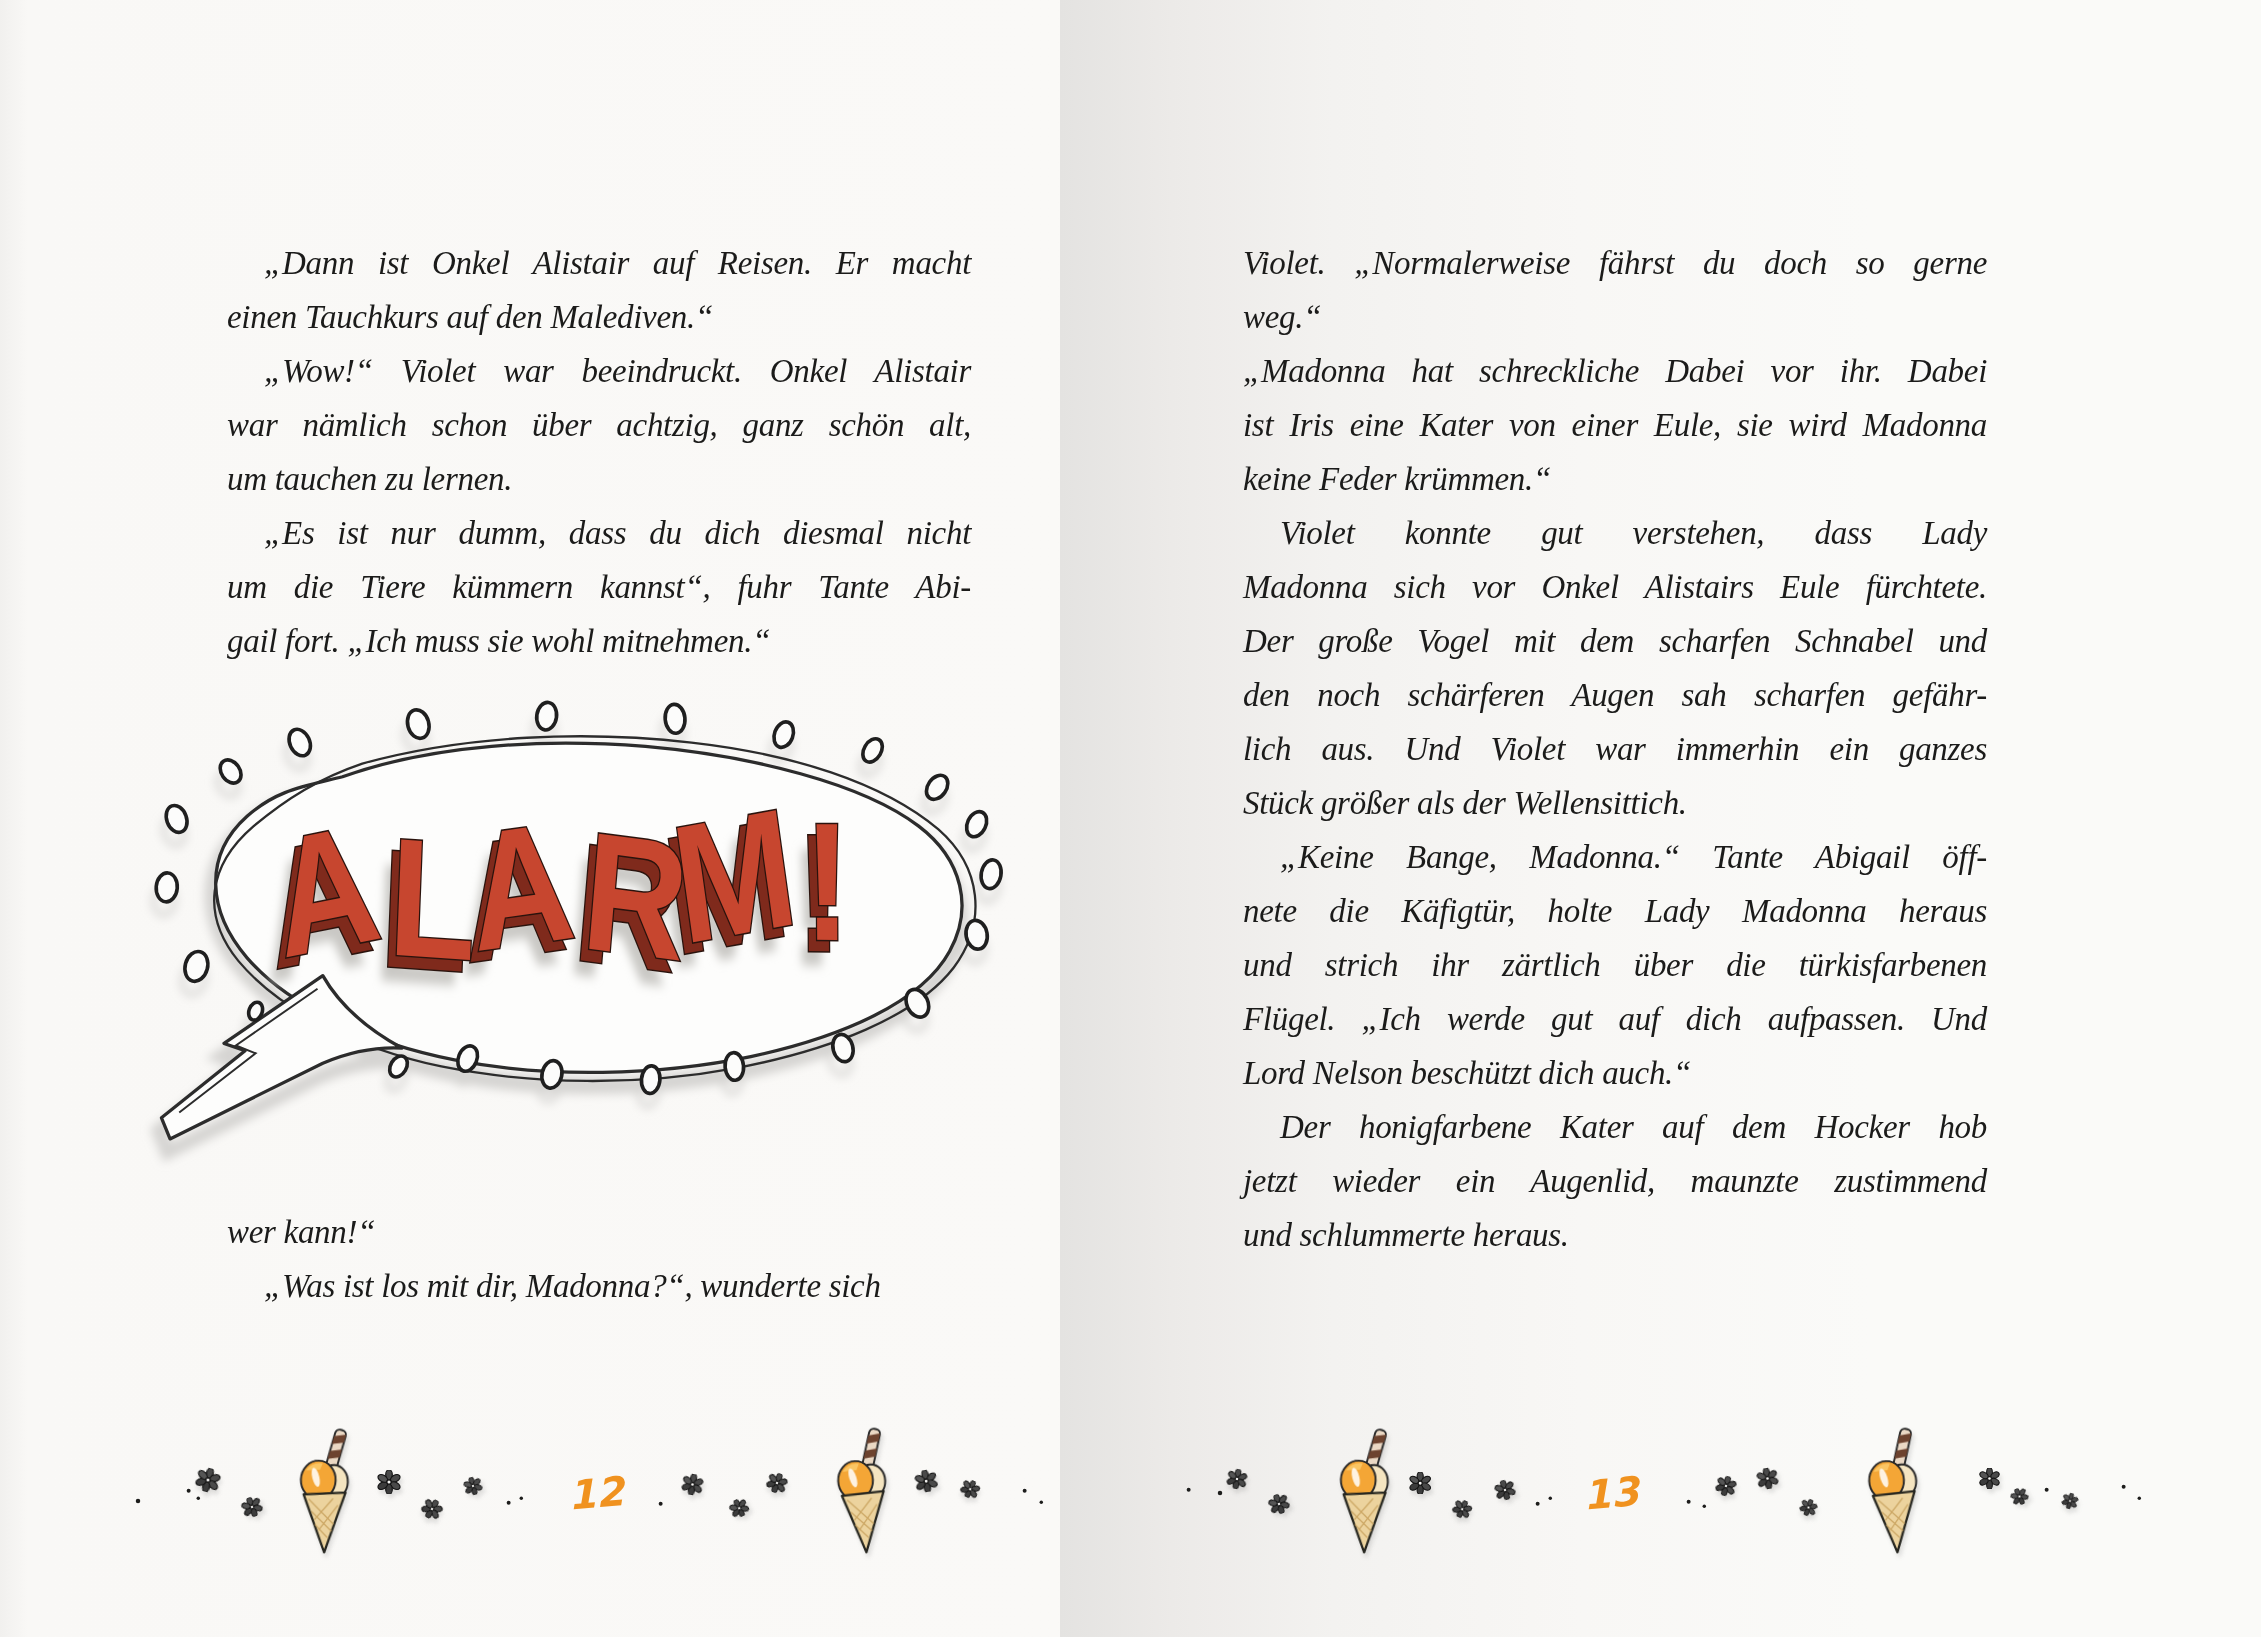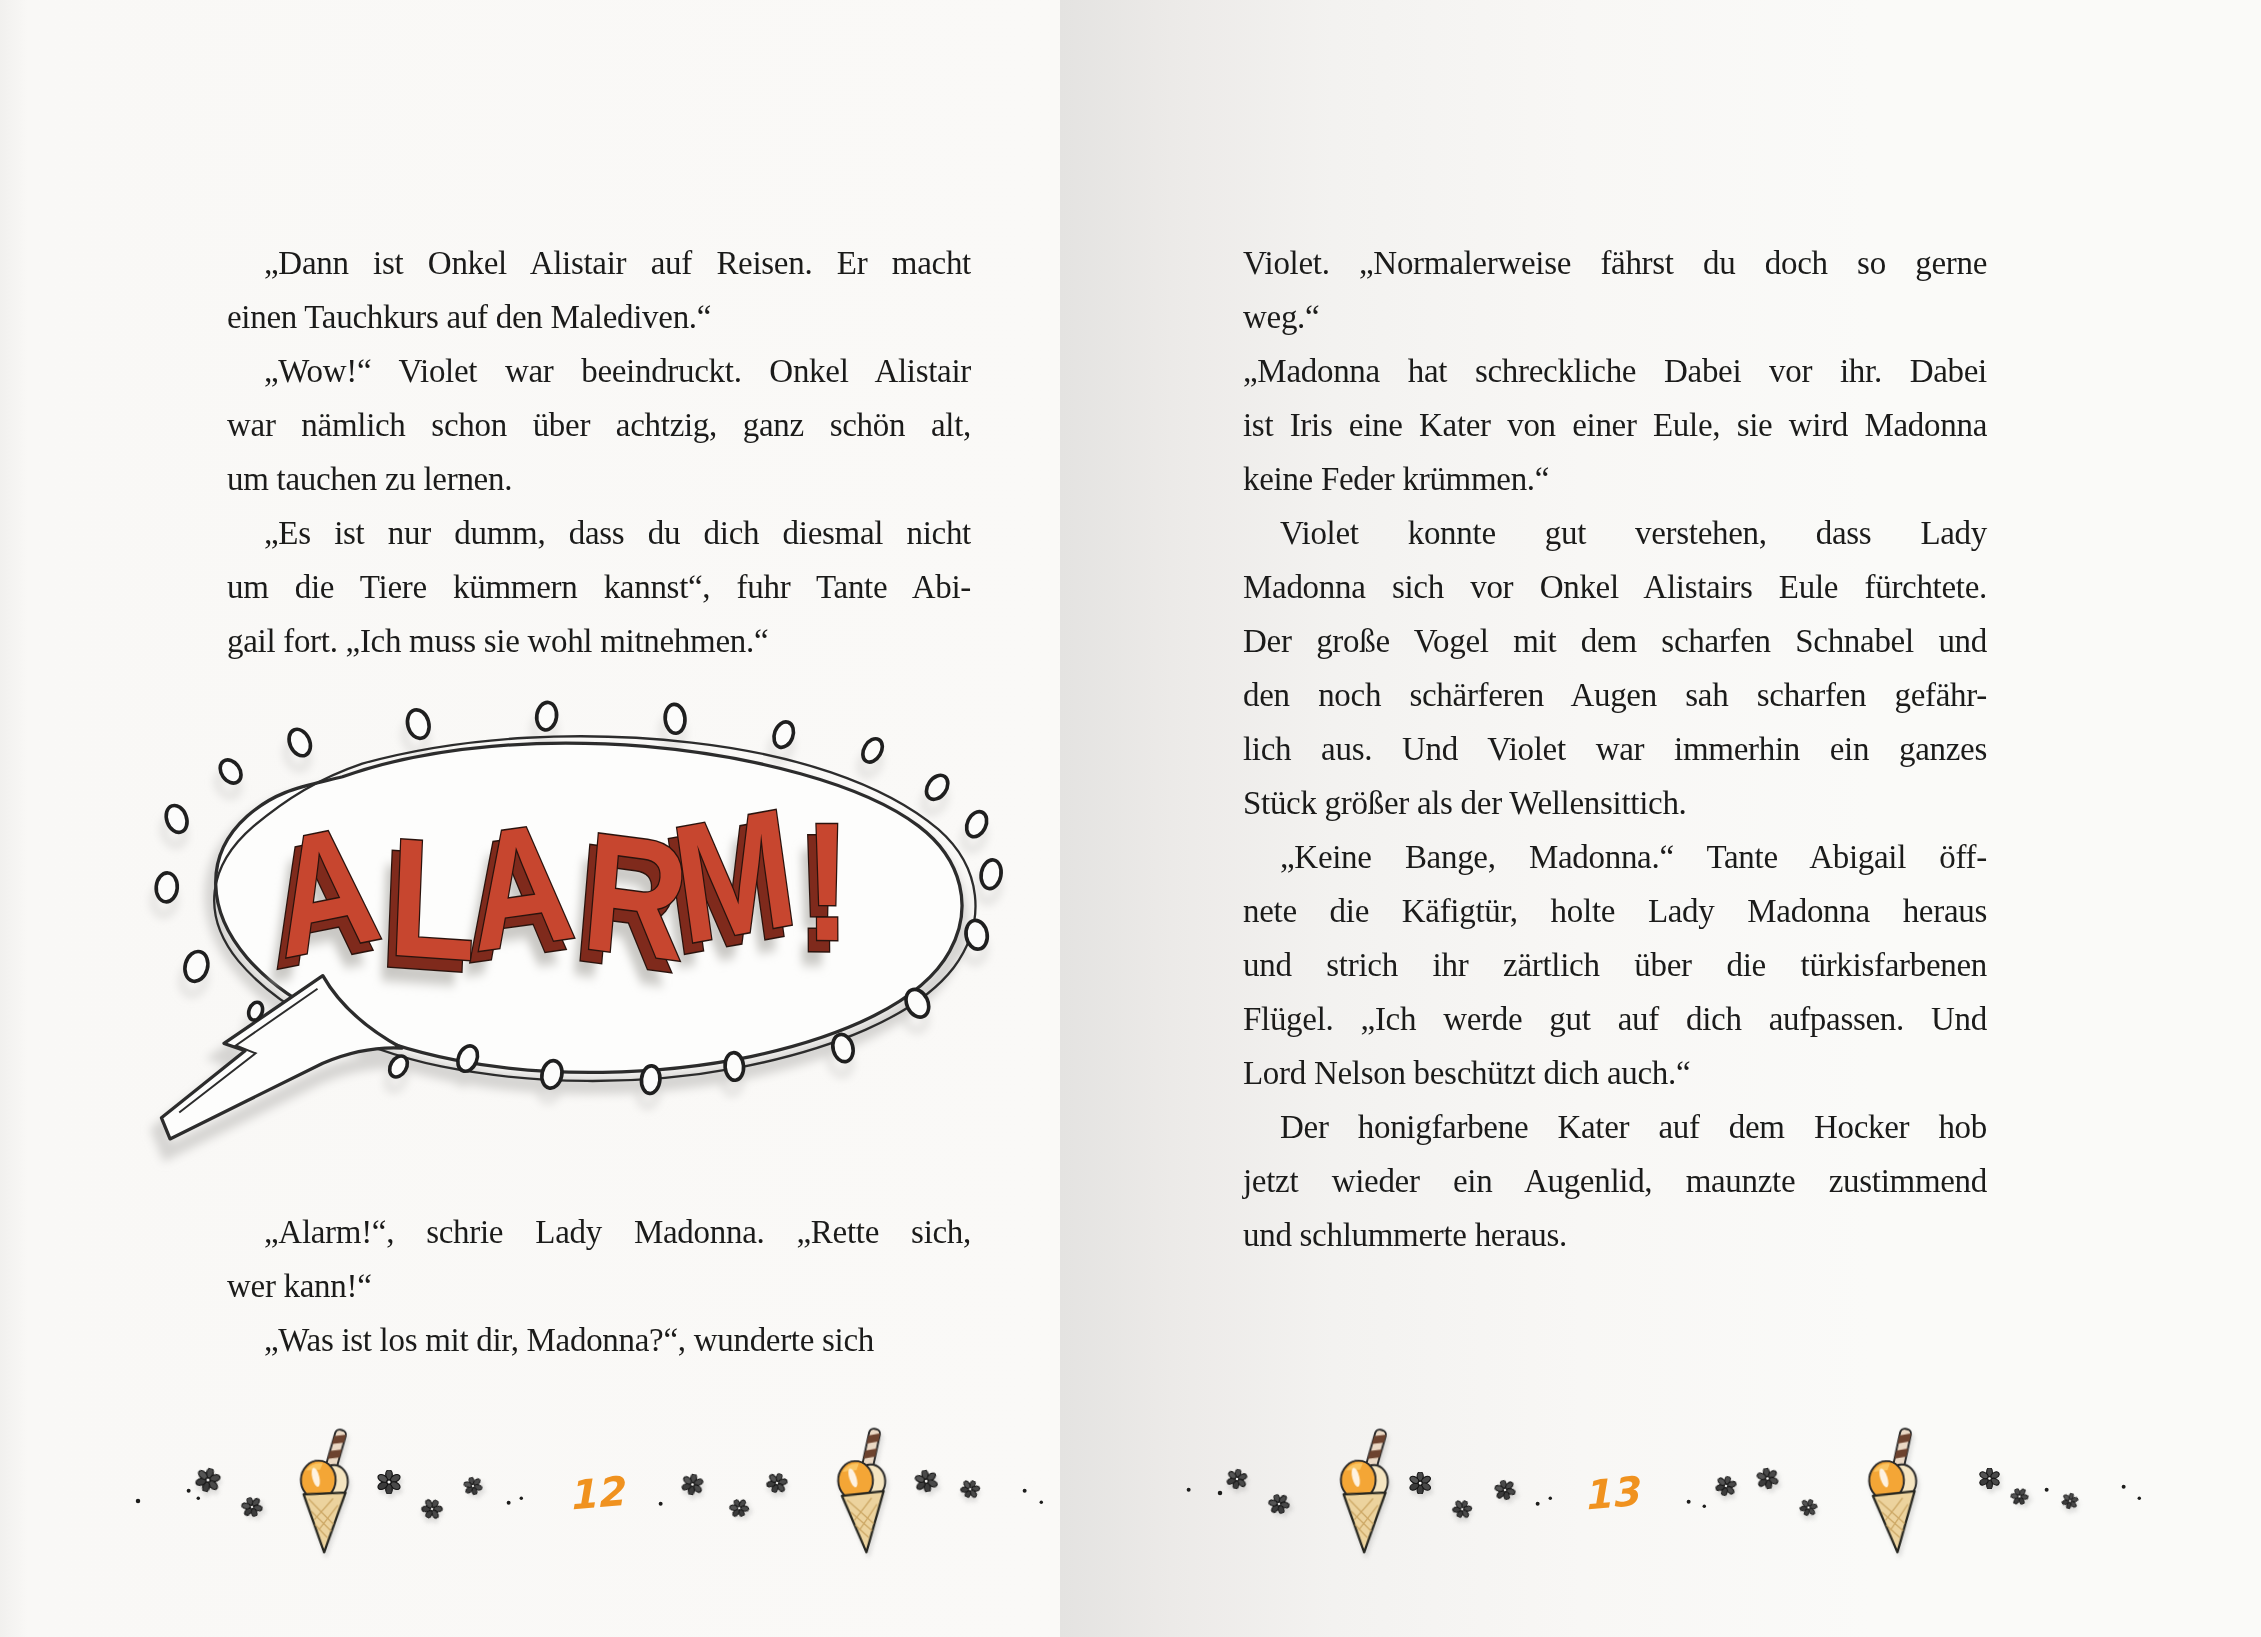--- a/index.html
+++ b/index.html
@@ -4,21 +4,21 @@
 <style>
   html,body{margin:0;padding:0;background:#d8d7d5;}
   .spread{position:relative;width:2261px;height:1638px;overflow:hidden;
           font-family:"Liberation Serif","DejaVu Serif",serif;color:#1b1b1a;}
   .page{position:absolute;top:0;height:1638px;}
   .page-left{left:0;width:1124px;
      background:linear-gradient(to right,#f1f0ee 0,#f9f8f6 2.5%,#faf9f7 94%,#f7f6f4 100%);}
   .page-right{left:1060px;width:1243px;
      background:linear-gradient(to right,#e4e3e1 0,#eceae8 9%,#f3f2f0 22%,#f8f7f5 42%,#fafaf8 65%,#fafaf8 100%);}
   .textblock{position:absolute;width:744px;font-size:33px;letter-spacing:-0.3px;line-height:54px;}
-  .line{text-align:justify;text-align-last:justify;height:54px;}
+  .line{text-align:justify;text-align-last:justify;height:54px;font-style:italic;}
   .line.last{text-align-last:left;}
   .line.indent{text-indent:37px;}
   .pagenum{position:absolute;width:105px;text-align:center;
      font-family:"DejaVu Sans","Liberation Sans",sans-serif;
      font-style:italic;font-weight:bold;font-size:40px;
      transform:rotate(-5deg) skewX(-4deg);}
   .illu{position:absolute;left:125px;top:678px;width:896px;height:507px;}
   .alarm{font-family:"Liberation Sans","DejaVu Sans",sans-serif;font-weight:bold;
          font-size:228px;letter-spacing:2px;text-anchor:middle;}
   .alarm.front{fill:#c7462f;stroke:#2a130d;stroke-width:4;paint-order:stroke fill;}
@@ -154,21 +154,20 @@
         </g>
 
       <g transform="translate(672,410) rotate(-2) scale(0.95,1.12)">
         <text class="alarm shad" x="-26" y="34" rotate="-8 5 -5 8 -7 2" filter="url(#soft)">ALARM!</text>
         <text class="alarm back" x="-14" y="15" rotate="-8 5 -5 8 -7 2">ALARM!</text>
         <text class="alarm front" x="0" y="0" rotate="-8 5 -5 8 -7 2">ALARM!</text>
       </g>
     </svg>
 
     <div class="textblock" style="left:227px;top:1205px;">
-        <div class="line indent">„Alarm!“, schrie Lady Madonna. „Rette sich,</div>
         <div class="line last">wer kann!“</div>
         <div class="line indent last">„Was ist los mit dir, Madonna?“, wunderte sich</div>
       </div>
 
     <div class="pagenum" style="left:547px;top:1470px;color:#f0921f;">12</div>
     <div></div>
   <svg class="orn" width="6" height="6" style="left: 135px; top: 1498px; transform: rotate(0deg);" viewBox="0 0 9 9">
         <use href="#ic-dot"></use>
       </svg>
       <svg class="orn" width="5.3" height="5.3" style="left: 186px; top: 1488px; transform: rotate(0deg);" viewBox="0 0 8 8">

